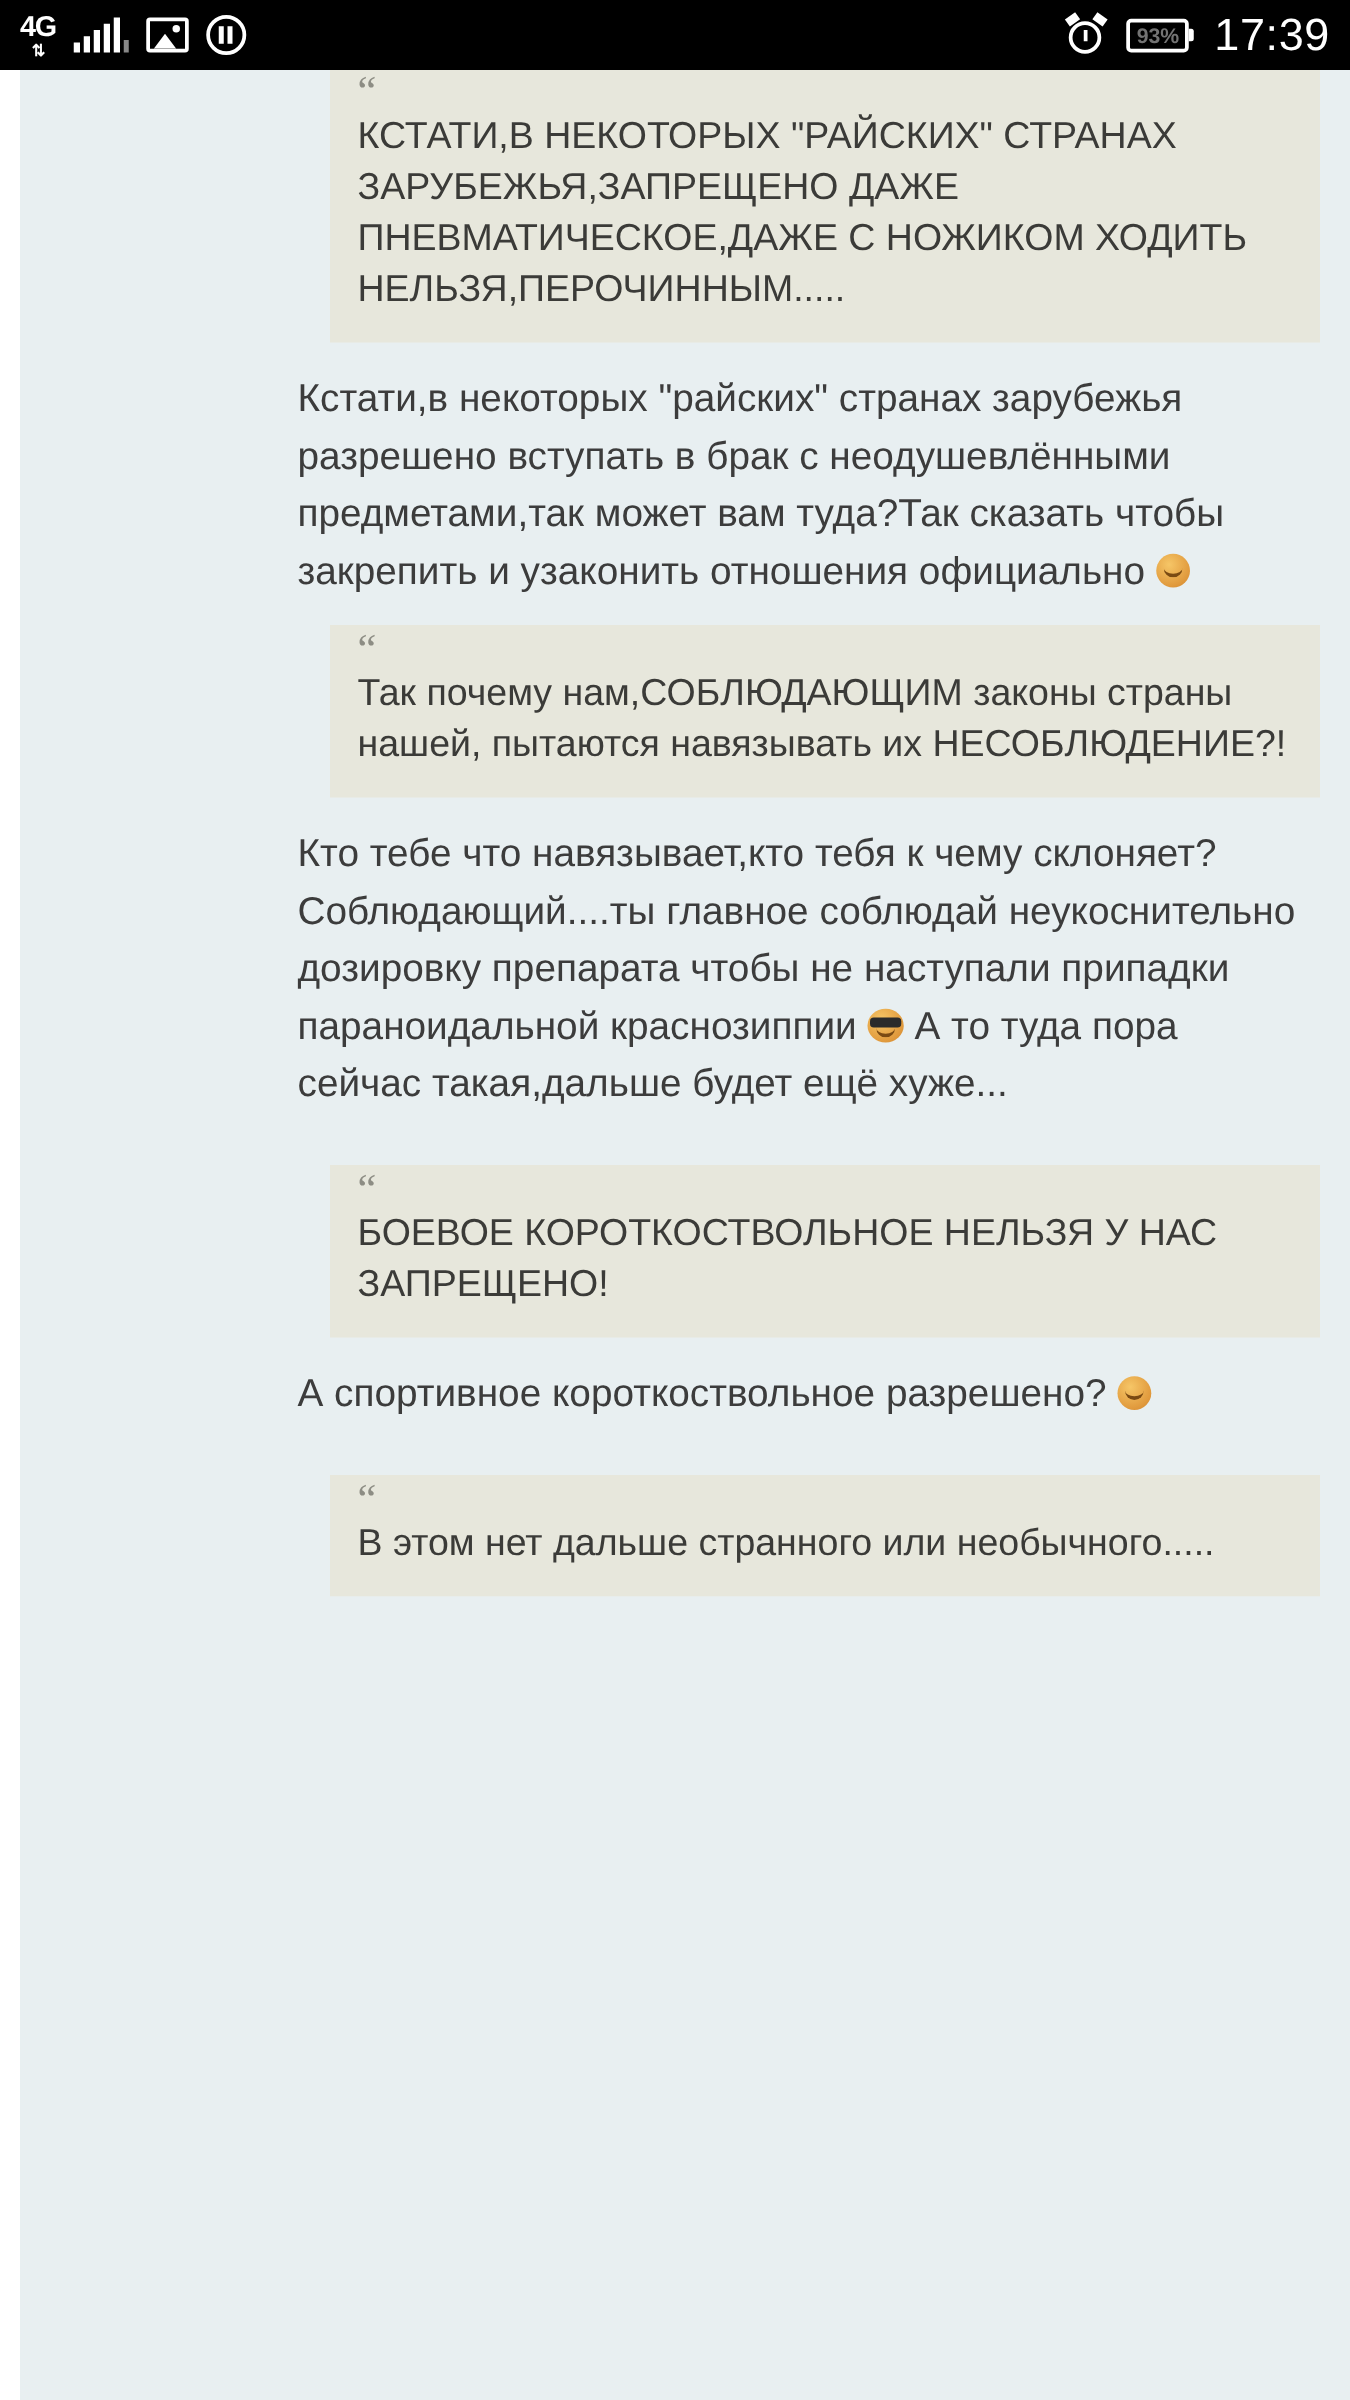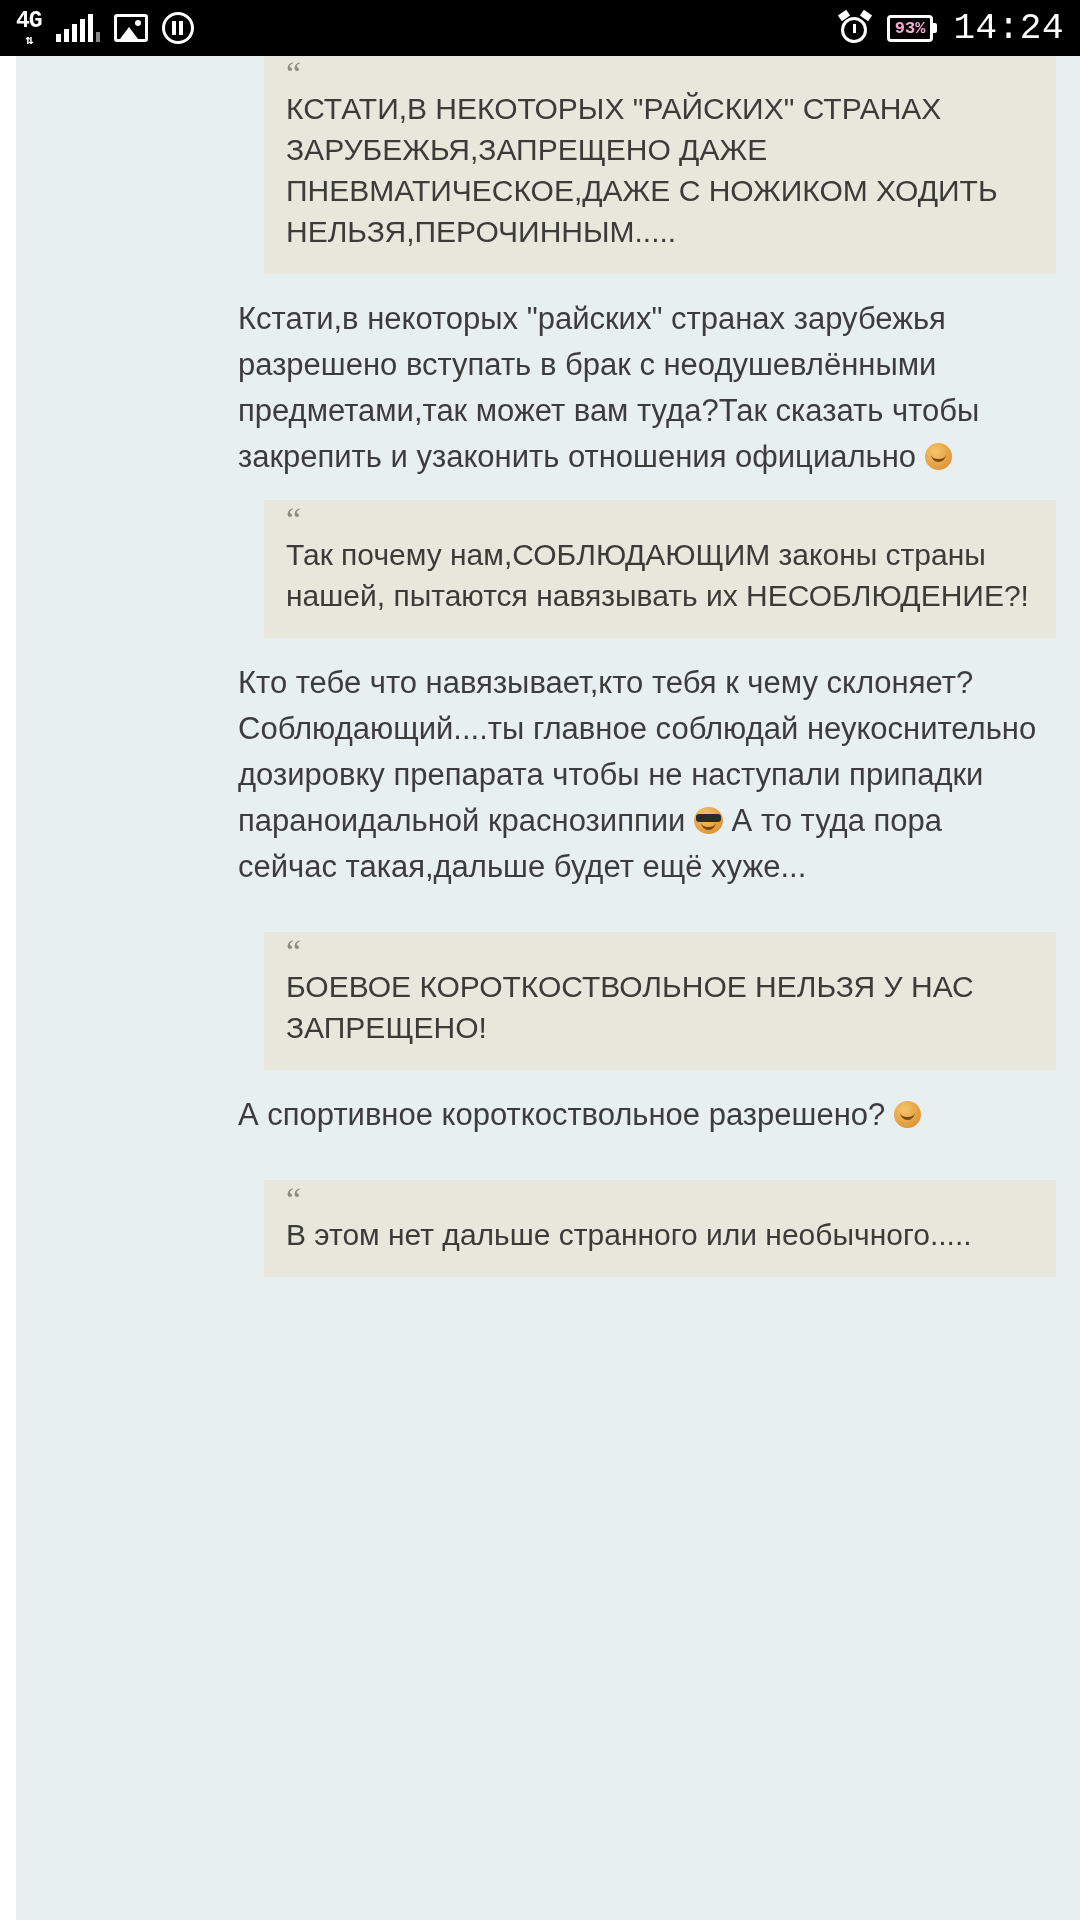--- a/index.html
+++ b/index.html
@@ -13,21 +13,20 @@
 
   
   .status-bar {
     height: 56px;
     width: 1080px;
     background: #000000;
     display: flex;
     align-items: center;
     padding: 0 16px;
     color: #ffffff;
-    font-family: Liberation Mono, monospace;
   }
   .status-left {
     display: flex;
     align-items: center;
     gap: 14px;
     flex: 1;
   }
   .status-right {
     display: flex;
     align-items: center;
@@ -120,21 +119,21 @@
     display: flex;
     align-items: center;
   }
   .battery .body {
     border: 3px solid #fff;
     border-radius: 4px;
     padding: 2px 5px;
     font-size: 17px;
     font-weight: bold;
     line-height: 1;
-    color: #f9a8d4;
+    color: #737373;
   }
   .battery .cap {
     width: 4px; height: 10px;
     background: #fff;
     border-radius: 0 2px 2px 0;
   }
   .clock {
     font-size: 36px;
     font-weight: 500;
     letter-spacing: 0.5px;
@@ -259,21 +258,21 @@
   <div class="status-right">
     <span class="icon-alarm">
       <span class="bell-l"></span>
         <span class="bell-r"></span>
         <span class="face"></span>
     </span>
     <span class="battery">
       <span class="body">93%</span>
       <span class="cap"></span>
     </span>
-    <span class="clock">14:24</span>
+    <span class="clock">17:39</span>
   </div>
 </div>
 
 <div class="page">
   <div class="left-rail"></div>
 
   <div class="thread">
 
     <div class="quote" style="margin-top:0;padding-top:8px;">
       <span class="qmark">“</span>

